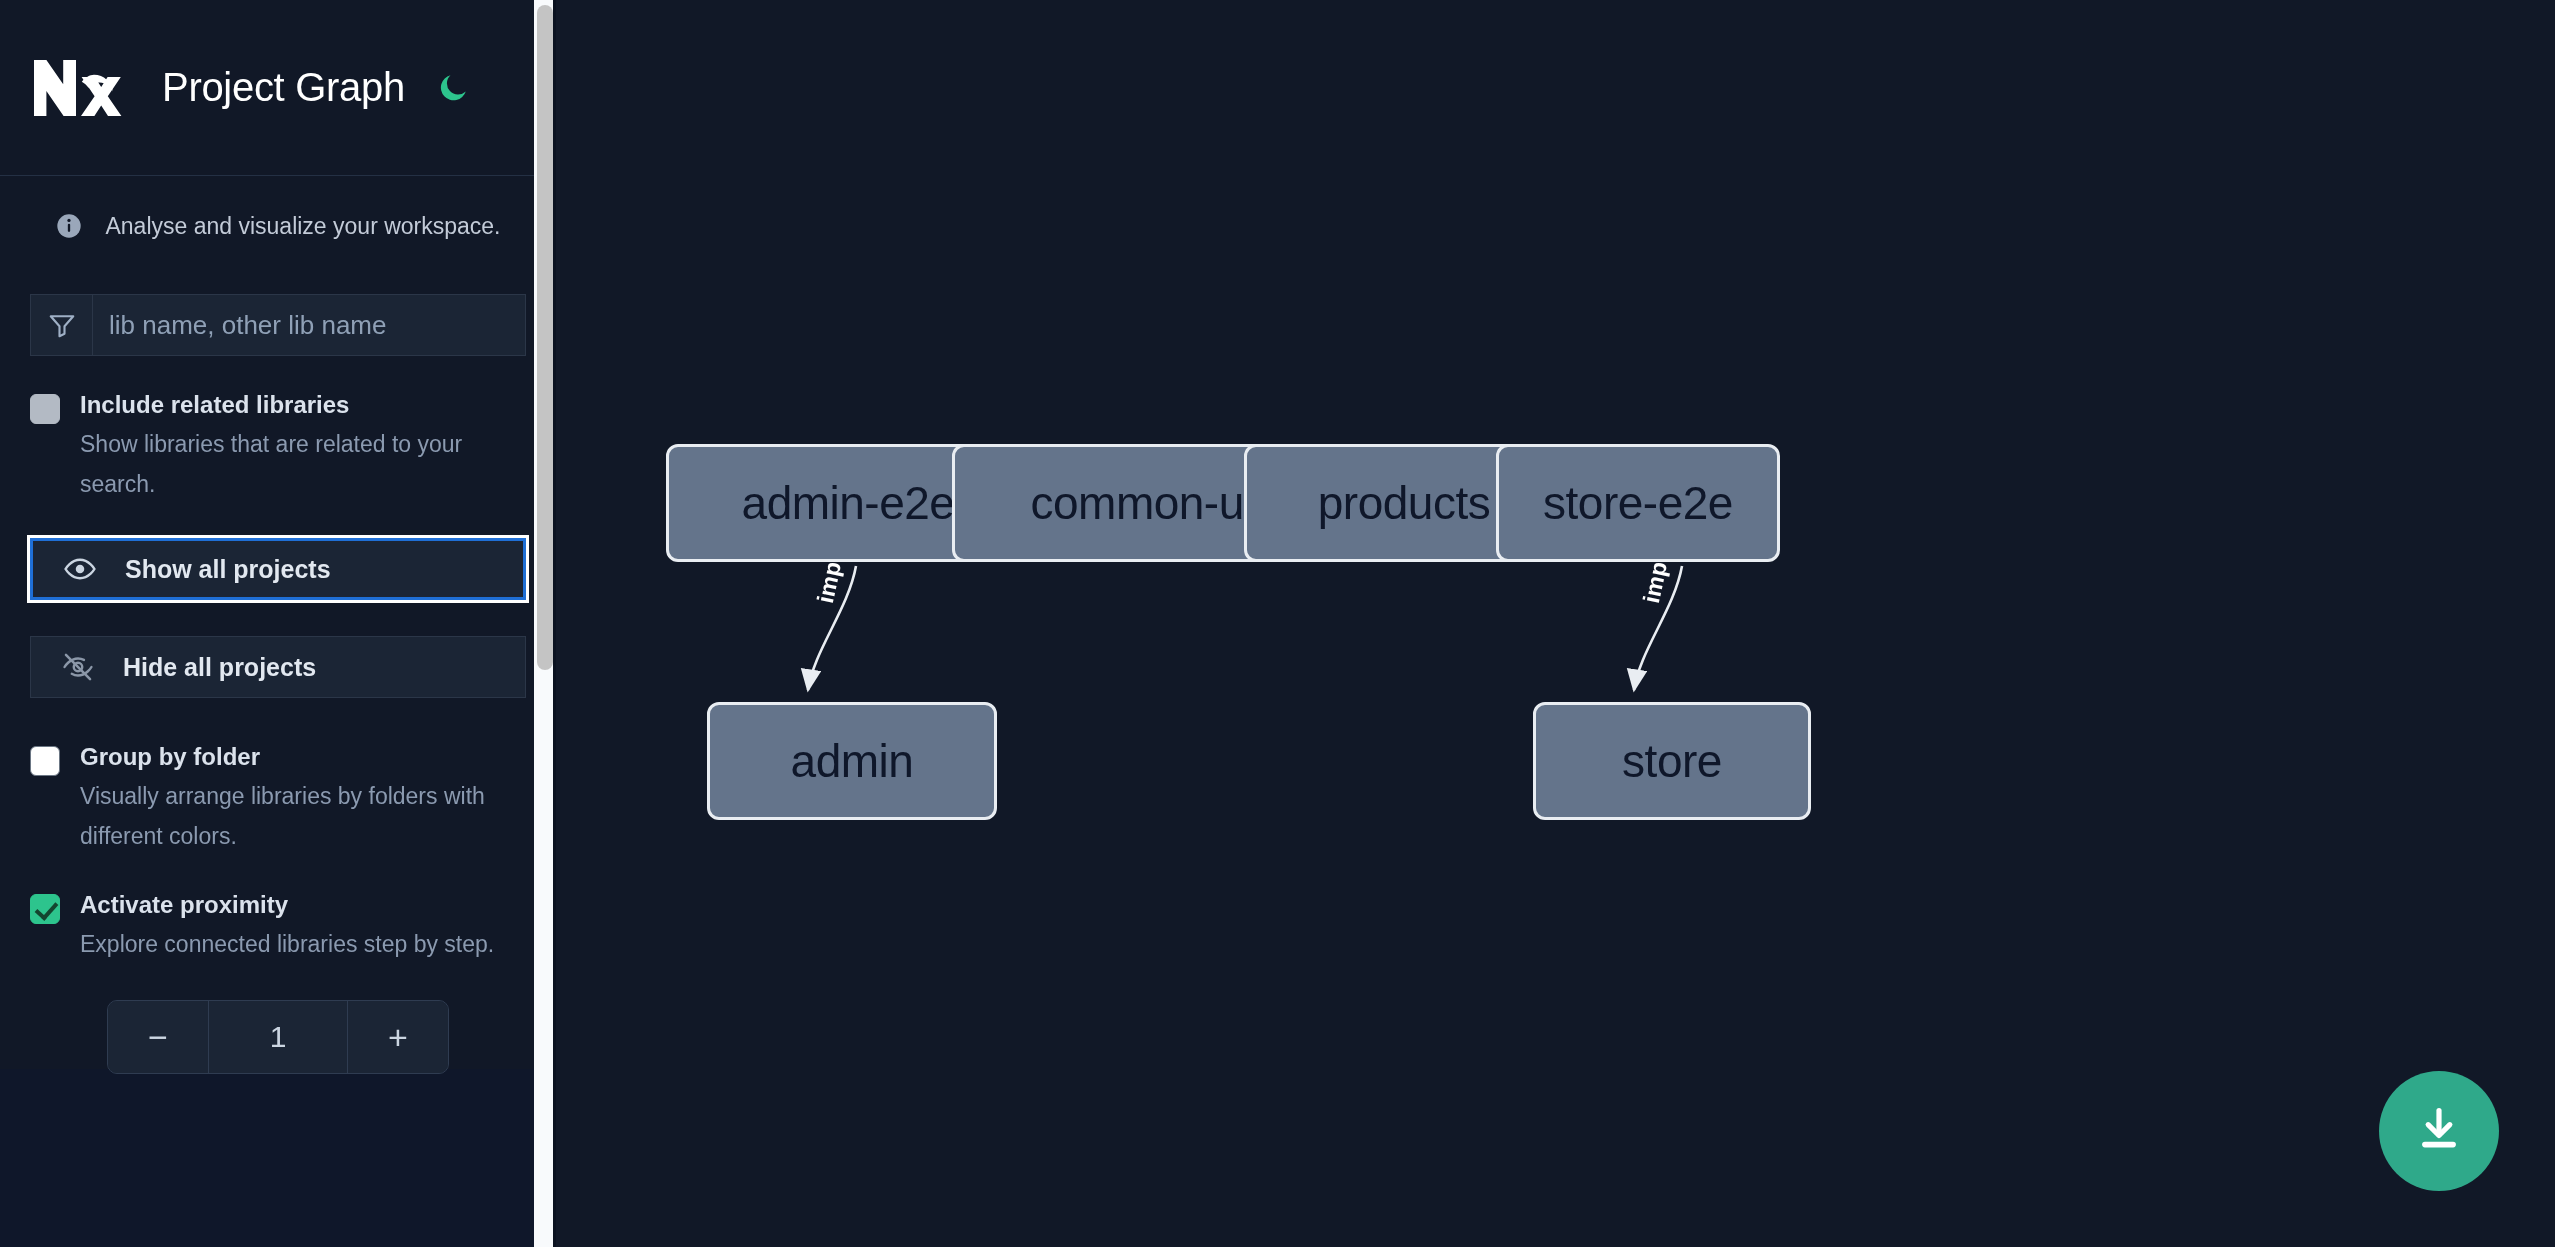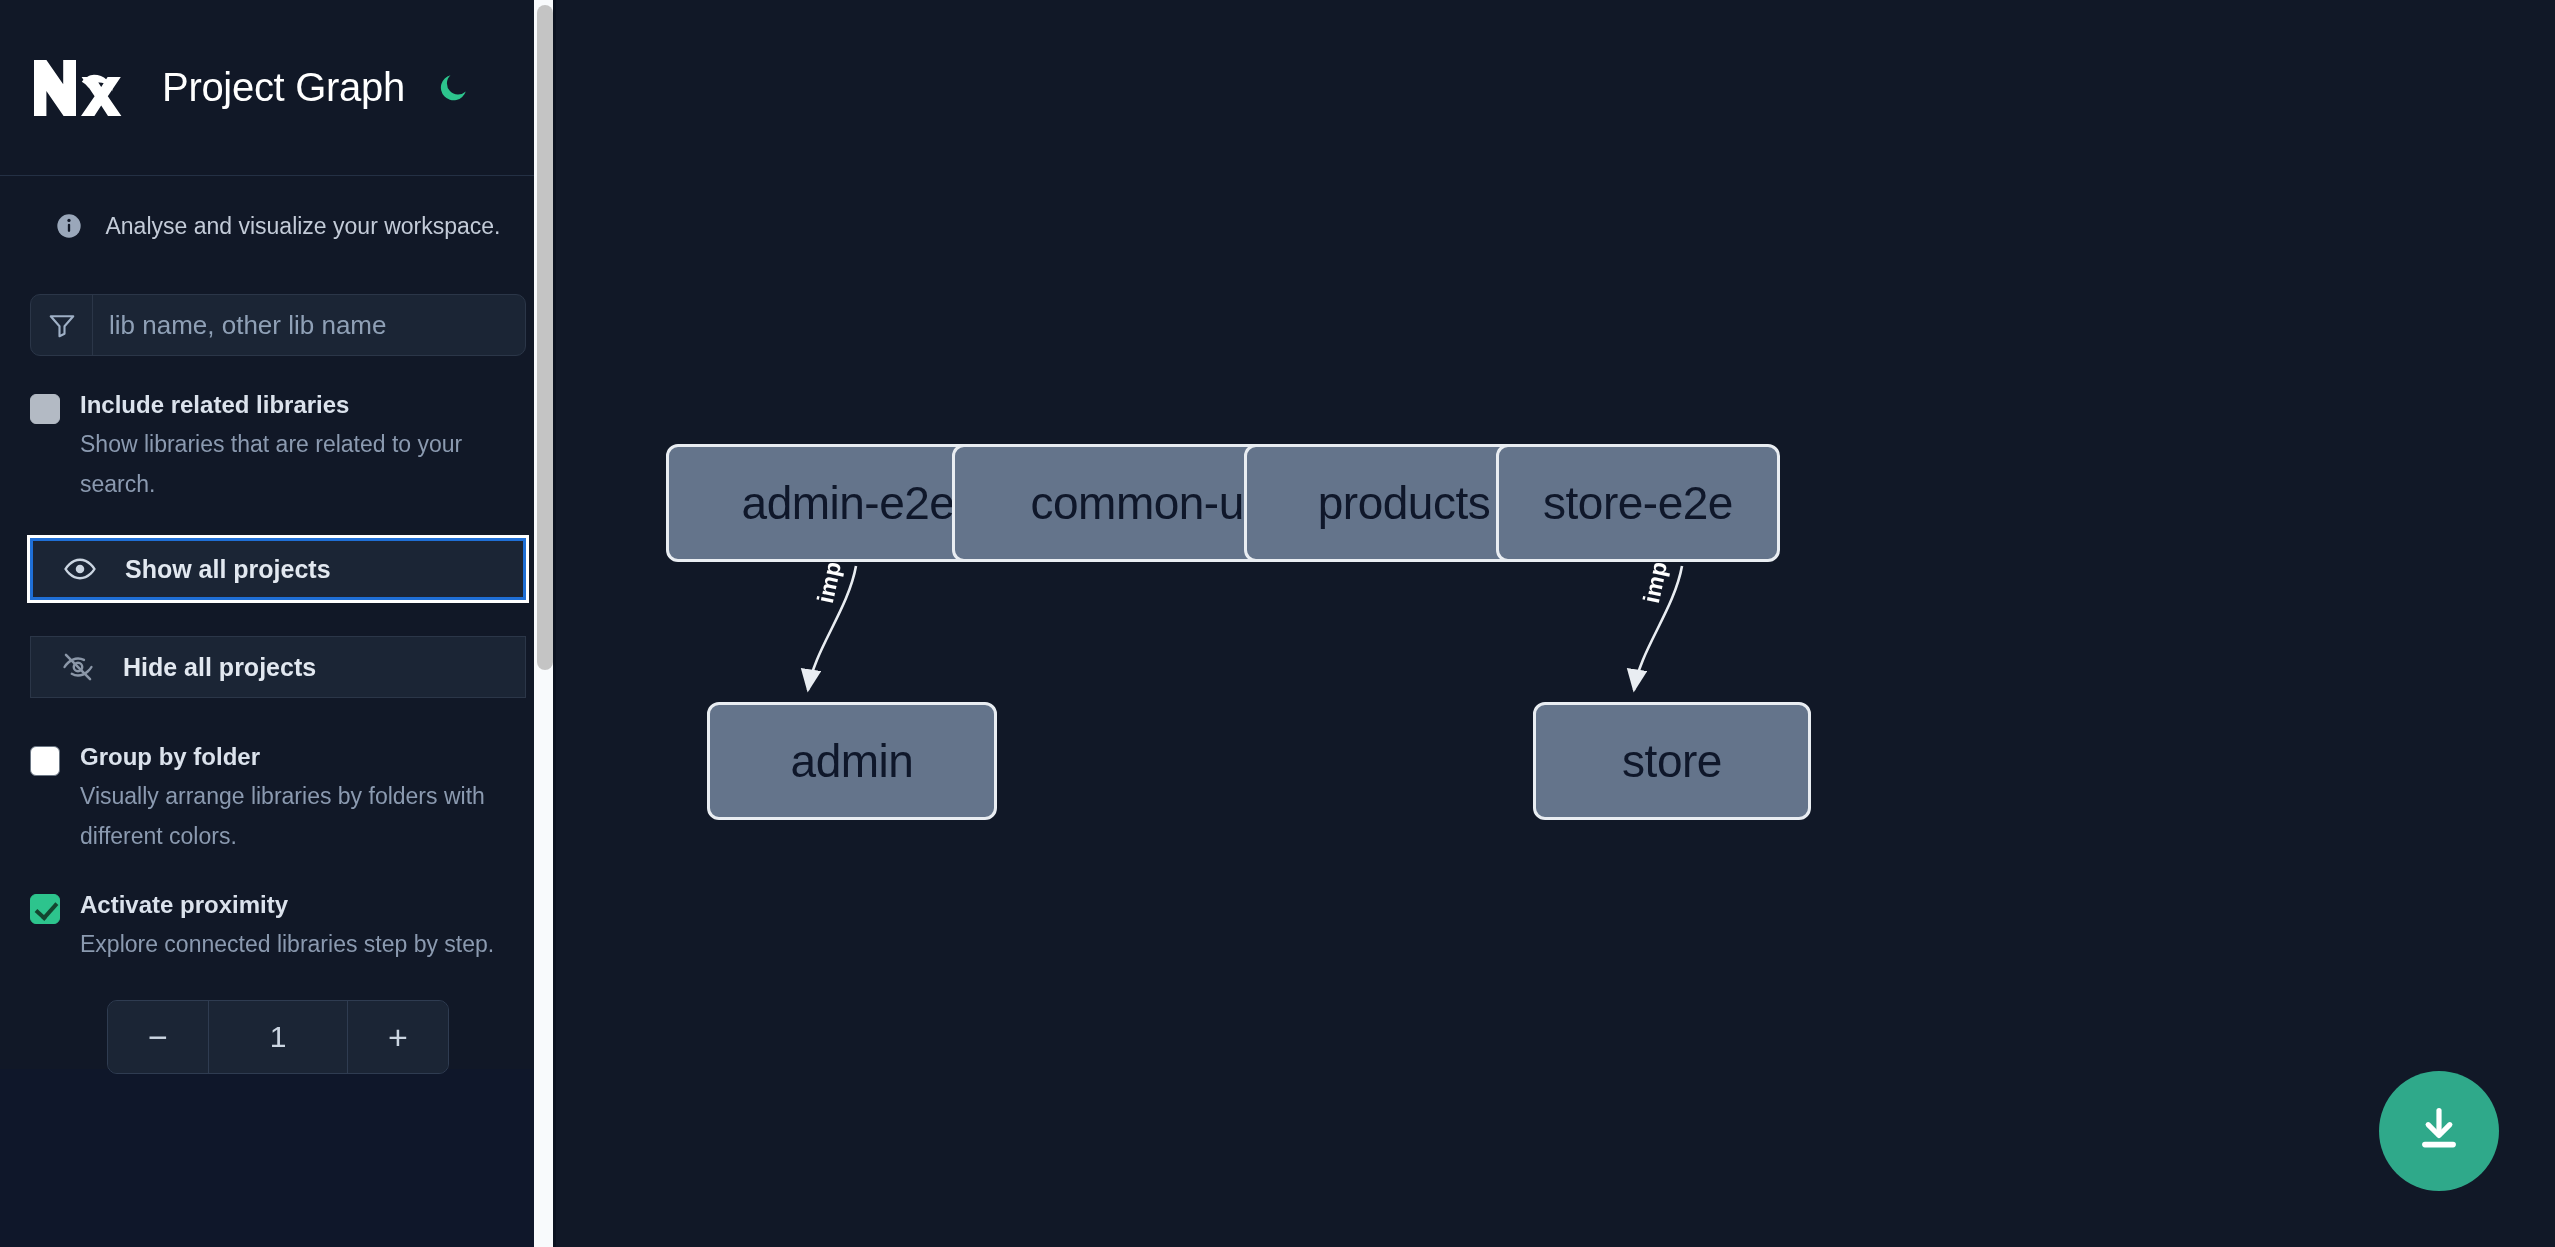--- a/index.html
+++ b/index.html
@@ -48,21 +48,21 @@
     white-space: nowrap;
   }
 
   .search-wrap { padding: 0 30px; margin-top: 18px; }
   .search-box {
     display: flex; align-items: center;
     height: 62px;
     background: #1b2535;
     border: 1px solid #2b3purple;
     border: 1px solid #2b3648;
-    border-radius: 10px;
+    border-radius: 0;
     overflow: hidden;
   }
   .search-icon-cell {
     width: 62px; height: 100%;
     display: flex; align-items: center; justify-content: center;
     border-right: 1px solid #2b3648;
     flex: 0 0 62px;
   }
   .search-input {
     flex: 1 1 auto;

